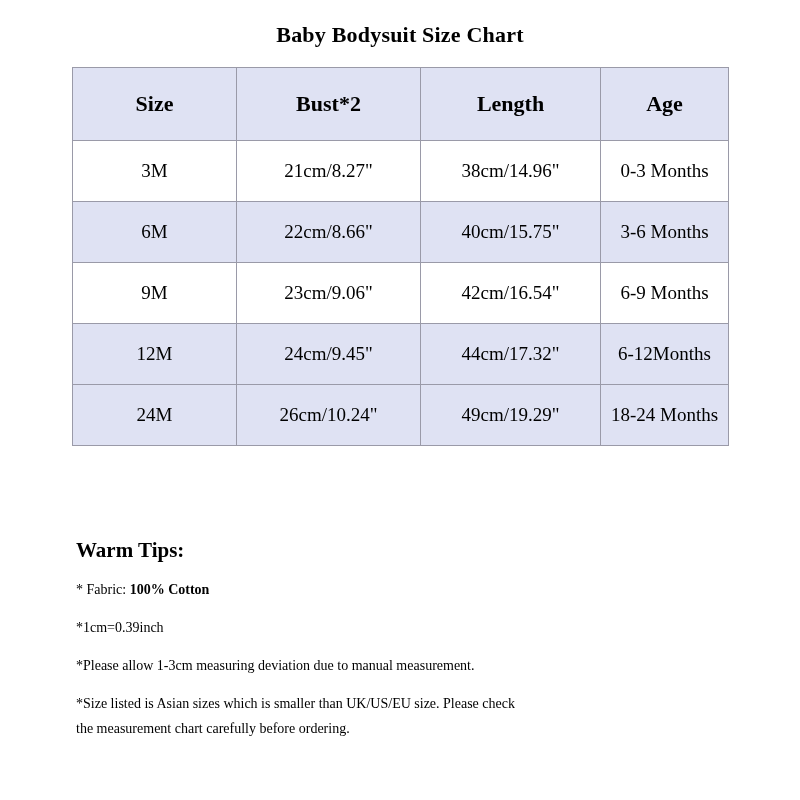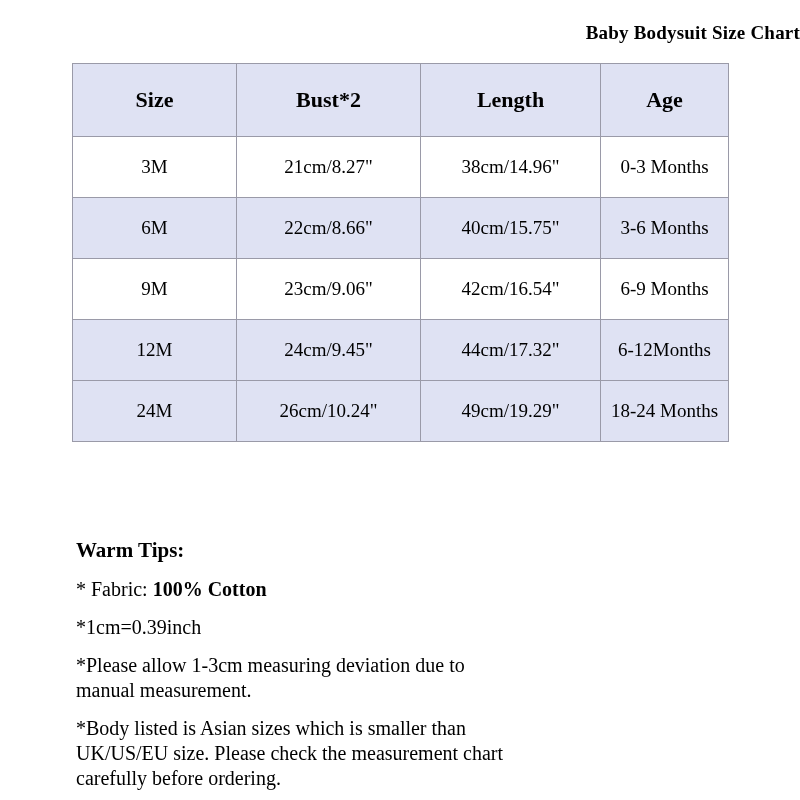--- a/index.html
+++ b/index.html
@@ -14,24 +14,24 @@
     color: #000000;
     overflow: hidden;
   }
   .page {
     position: relative;
     width: 800px;
     height: 800px;
     box-sizing: border-box;
   }
   .title {
-    text-align: right;
+    text-align: center;
     font-family: "Liberation Serif", serif;
     font-weight: bold;
-    font-size: 19px;
+    font-size: 22px;
     letter-spacing: 0.2px;
     padding-top: 22px;
     margin: 0;
   }
   .table-wrap {
     margin: 19px 72px 0 72px;
   }
   table.size-chart {
     border-collapse: collapse;
     width: 656px;
@@ -72,21 +72,21 @@
     width: 440px;
   }
   .tips-title {
     font-family: "Liberation Serif", serif;
     font-weight: bold;
     font-size: 21px;
     margin: 0 0 14px 0;
   }
   .tip-line {
     font-family: "Liberation Serif", serif;
-    font-size: 20px;
+    font-size: 14px;
     line-height: 25px;
     margin: 8px 0 13px 0;
   }
   .tip-line b {
     font-weight: bold;
   }
   .figure {
     position: absolute;
     left: 528px;
     top: 540px;
@@ -158,17 +158,17 @@
         </tr>
       </tbody>
     </table>
   </div>
 
   <div class="tips">
     <div class="tips-title">Warm Tips:</div>
     <p class="tip-line"><span>* Fabric: </span><b>100% Cotton</b></p>
     <p class="tip-line">*1cm=0.39inch</p>
     <p class="tip-line">*Please allow 1-3cm measuring deviation due to manual measurement.</p>
-    <p class="tip-line">*Body listed is Asian sizes which is smaller than UK/US/EU size. Please check the measurement chart carefully before ordering.</p>
+    <p class="tip-line">*Size listed is Asian sizes which is smaller than UK/US/EU size. Please check the measurement chart carefully before ordering.</p>
   </div>
 
 
 </div>
 
 </body></html>

